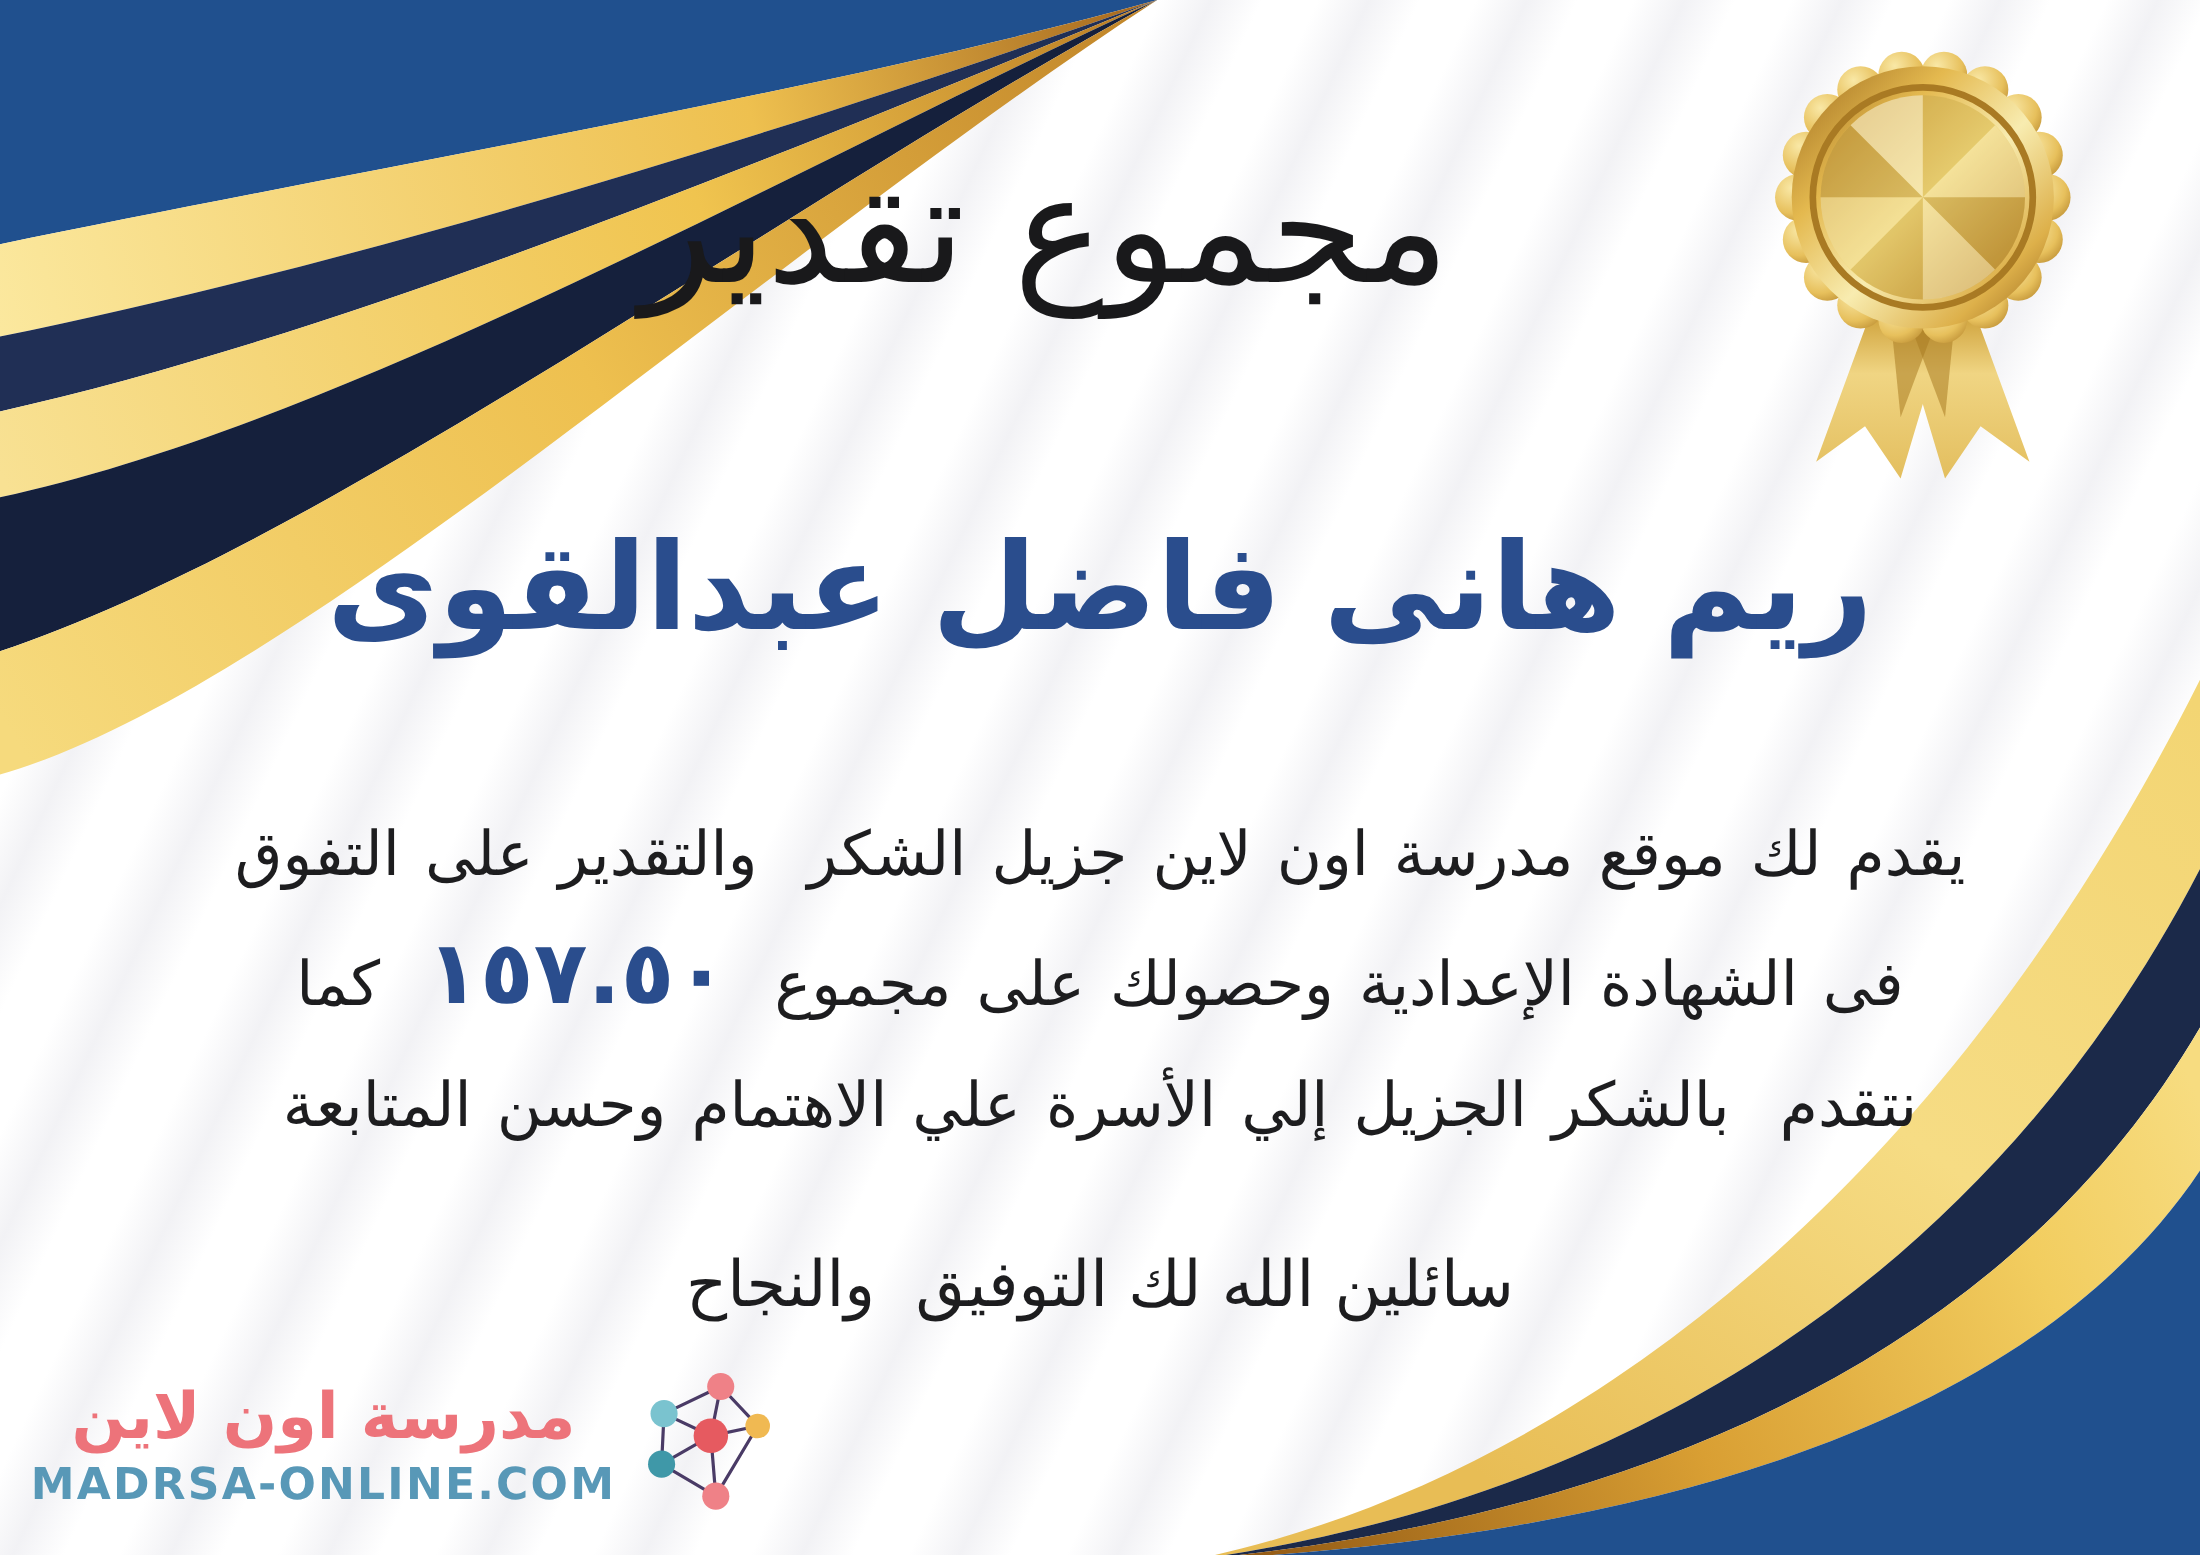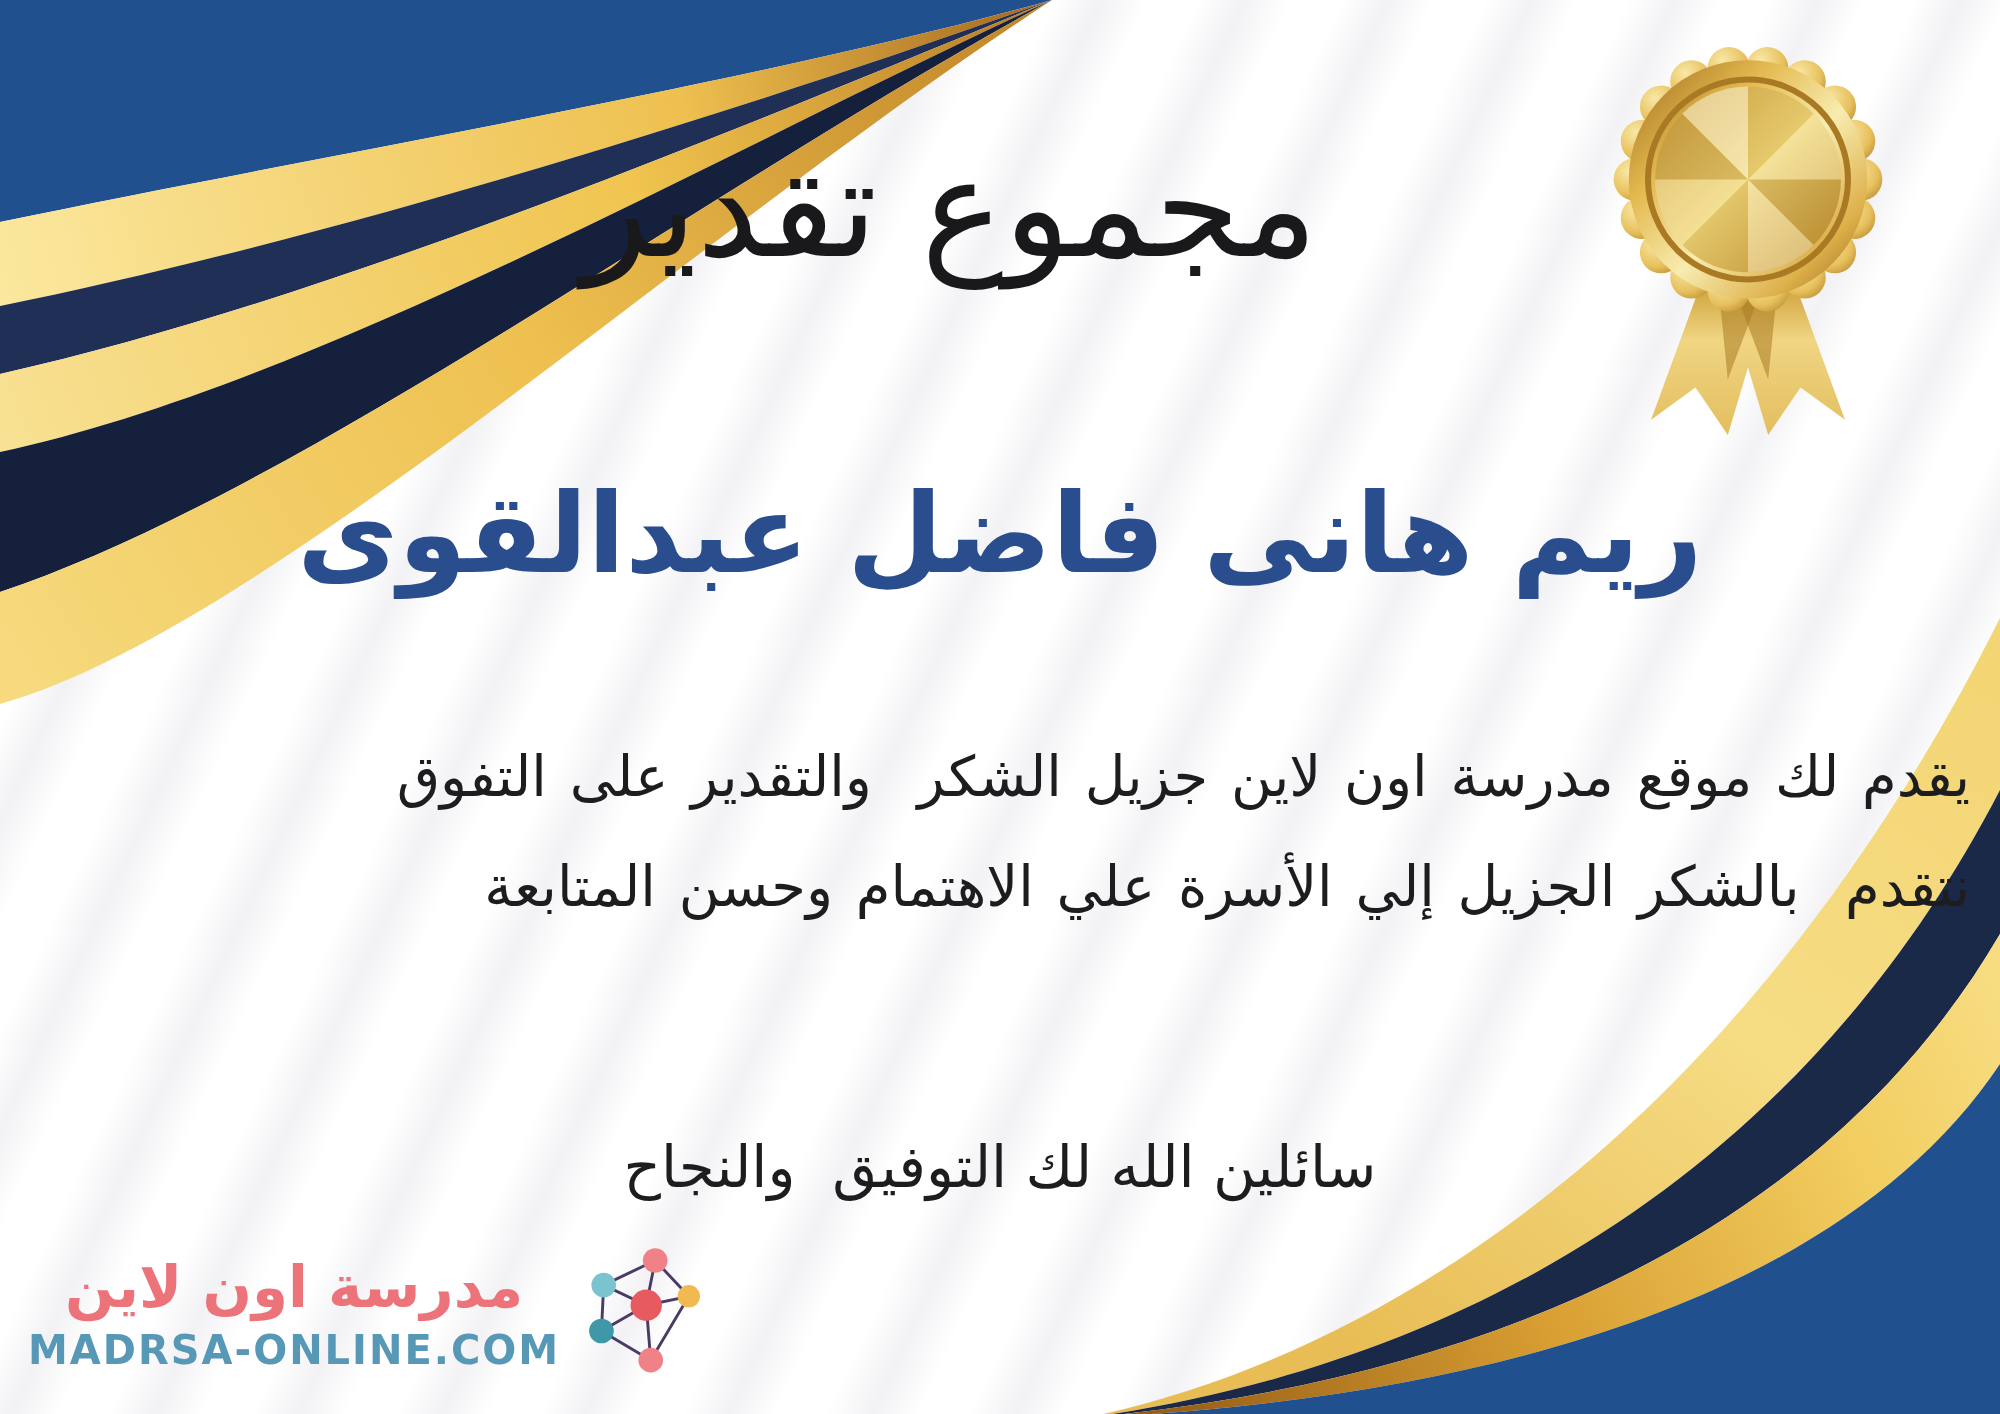--- a/index.html
+++ b/index.html
@@ -12,21 +12,21 @@
   .title{
     position:absolute;top:128px;left:0;width:1900px;text-align:center;
     font-size:138px;color:#19191b;direction:rtl;letter-spacing:-2px;
   }
   .medal{position:absolute;left:1602px;top:36px;width:292px;height:404px;}
   .medal svg{width:100%;height:100%;display:block;}
   .name{
     position:absolute;top:470px;left:0;right:0;text-align:center;
     font-size:110px;font-weight:bold;color:#2a4d8d;direction:rtl;
   }
-  .body{position:absolute;top:722px;left:30px;right:30px;direction:rtl;color:#1d1d1f;}
+  .body{position:absolute;top:722px;left:30px;right:30px;direction:rtl;text-align:center;color:#1d1d1f;}
   .bline{font-size:56px;line-height:110px;white-space:pre;word-spacing:5px;}
   .score{
     font-size:80px;font-weight:bold;color:#2a4d8d;margin:0 42px;
     position:relative;top:-2px;letter-spacing:2px;
   }
   .closing{
     position:absolute;top:1112px;left:0;right:0;text-align:center;direction:rtl;
     font-size:58px;line-height:110px;color:#1d1d1f;white-space:pre;
   }
   .logo{position:absolute;left:28px;top:1242px;display:flex;align-items:center;gap:28px;}
@@ -151,20 +151,21 @@
         <path d="M140 142 L140 50 A92 92 0 0 1 205 77 Z" fill="rgba(125,75,12,0.10)"></path>
         <path d="M140 142 L205 77 A92 92 0 0 1 232 142 Z" fill="rgba(255,255,255,0.25)"></path>
       </g>
     </svg>
   </div>
 
   <div class="name">ريم هانى فاضل عبدالقوى</div>
 
   <div class="body">
     <div class="bline">يقدم لك موقع مدرسة اون لاين جزيل الشكر  والتقدير على التفوق</div>
+    <div class="bline"><span>فى الشهادة الإعدادية وحصولك على مجموع</span><span class="score">١٥٧.٥٠</span><span>كما</span></div>
     <div class="bline">نتقدم  بالشكر الجزيل إلي الأسرة علي الاهتمام وحسن المتابعة</div>
   </div>
 
   <div class="closing">سائلين الله لك التوفيق  والنجاح</div>
 
   <div class="logo">
     <div class="logo-text">
       <div class="logo-ar">مدرسة اون لاين</div>
       <div class="logo-en">MADRSA-ONLINE.COM</div>
     </div>

